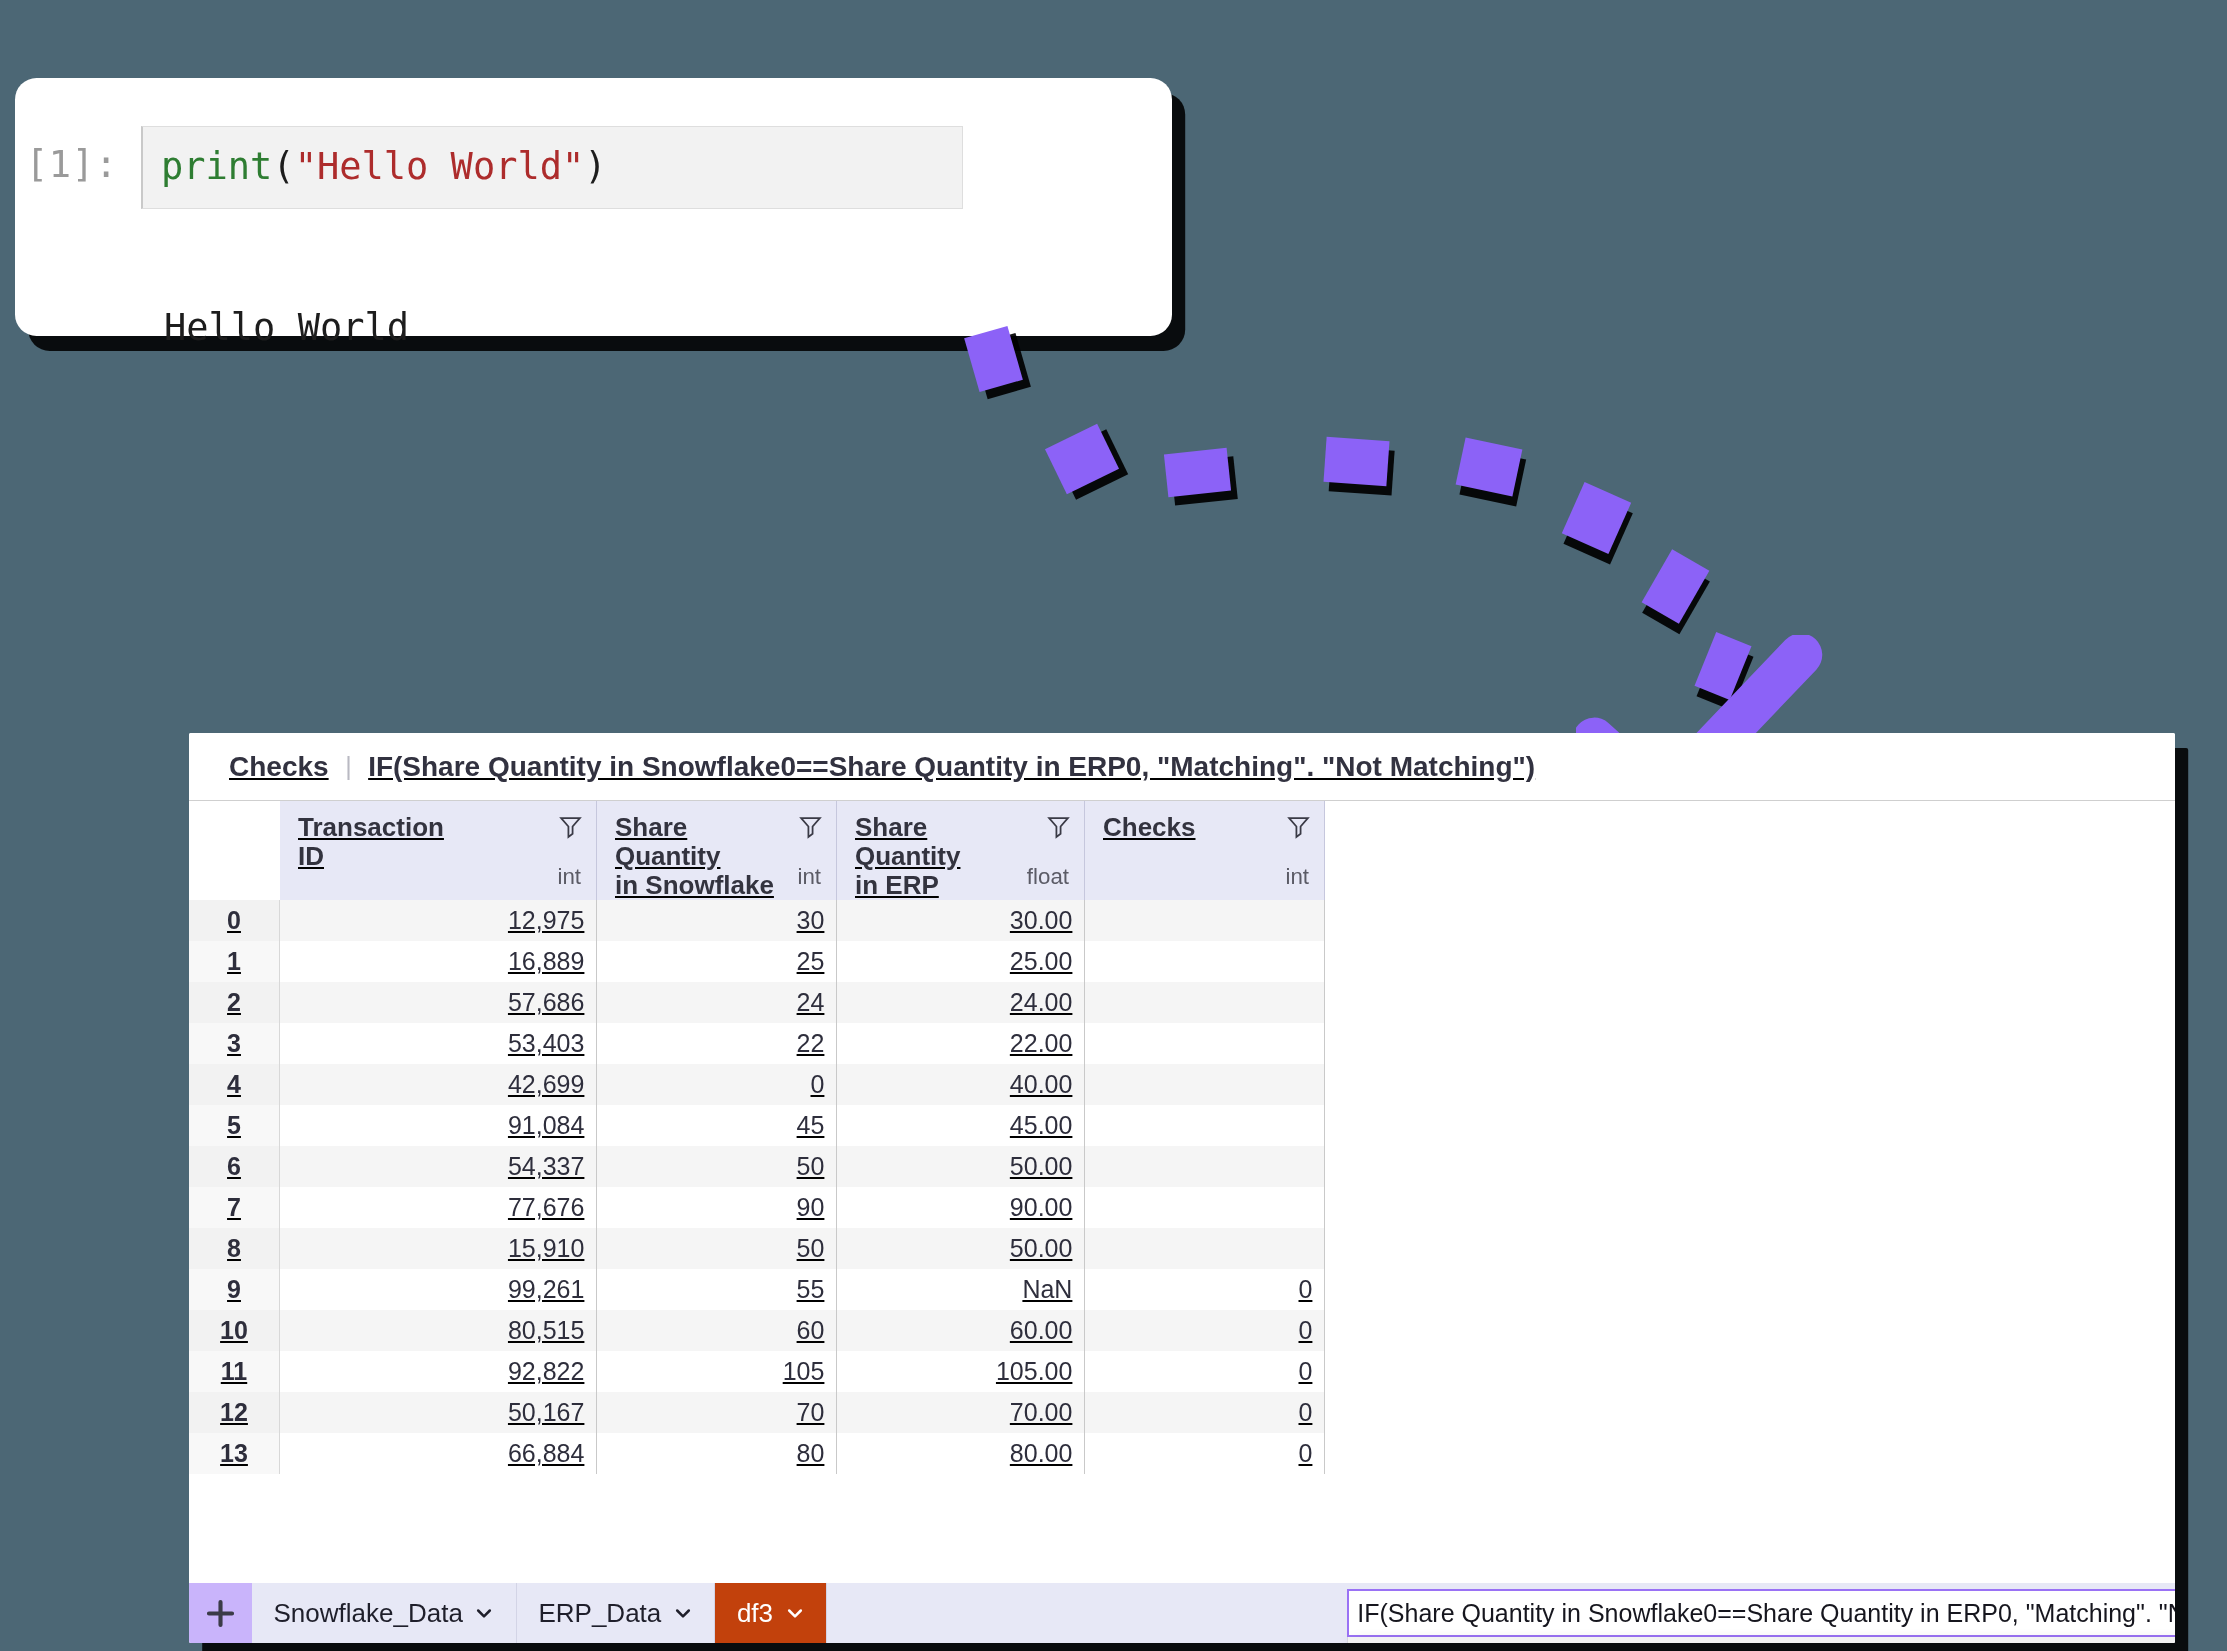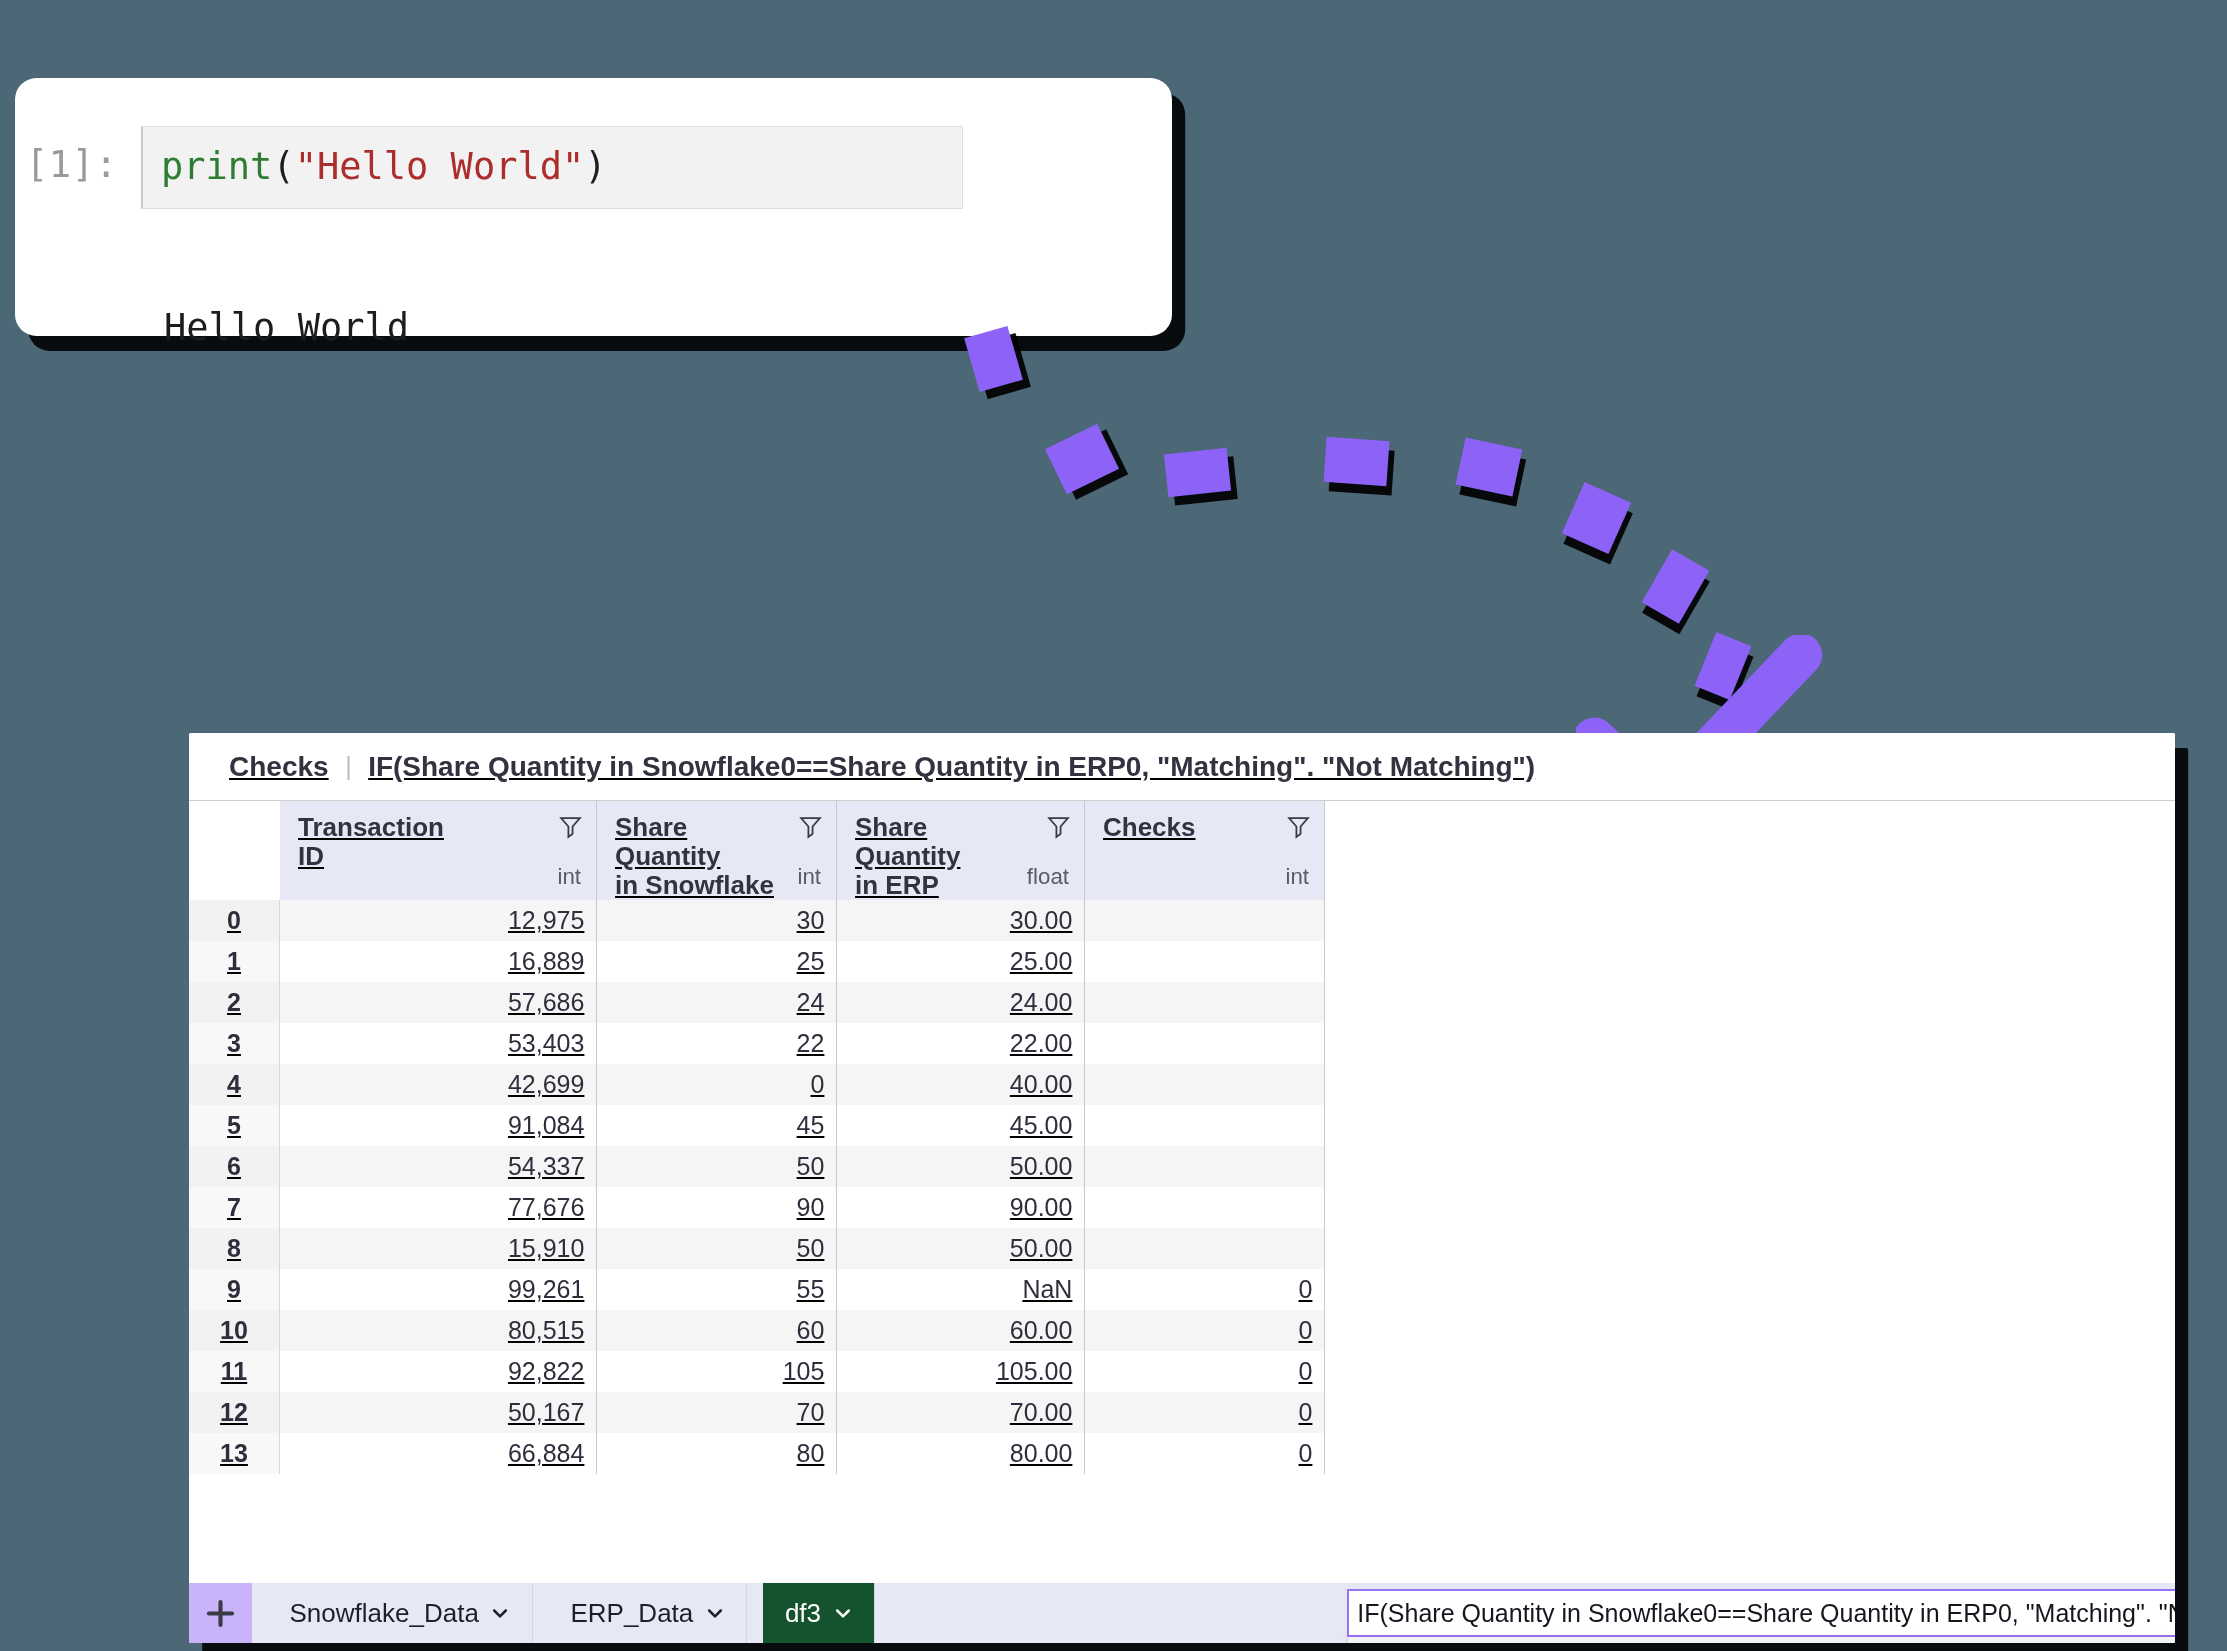--- a/index.html
+++ b/index.html
@@ -259,23 +259,22 @@
   #add-tab svg { display: block; }
   .tab {
     display: flex;
     align-items: center;
     gap: 11.6px;
     padding: 0 21.5px;
     font-size: 26px;
     color: #1f1f2b;
     background: #e7e8f6;
     border-right: 0.8px solid #d3d4e6;
-    margin-left: 16px;
-  }
-  .tab.active { background: #14532d; color: #ffffff; }
+  }
+  .tab.active { background: #c2410c; color: #ffffff; }
   .chev { display: block; }
 </style>
 </head>
 <body>
 
 <div id="stage">
 
   <div id="notebook-card">
     <div id="nb-row">
       <div id="nb-prompt">[1]:</div>

